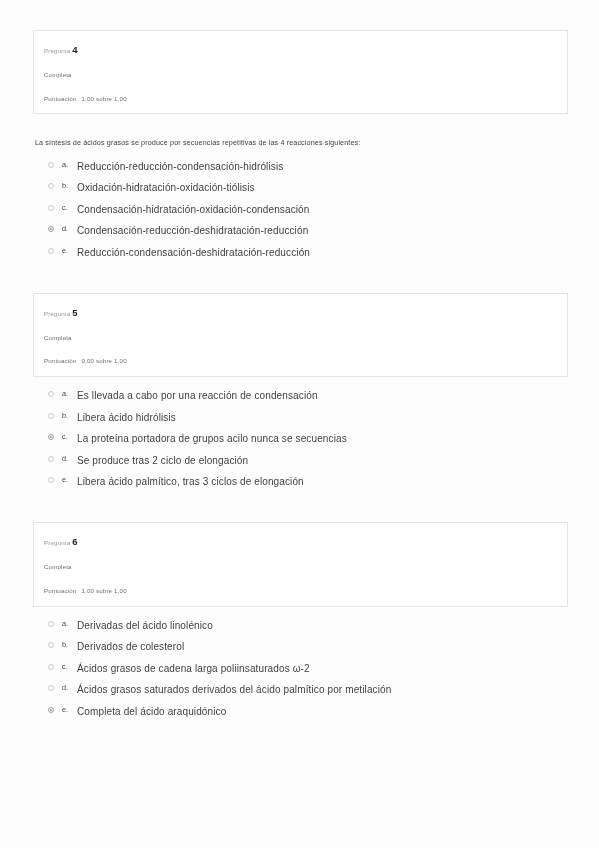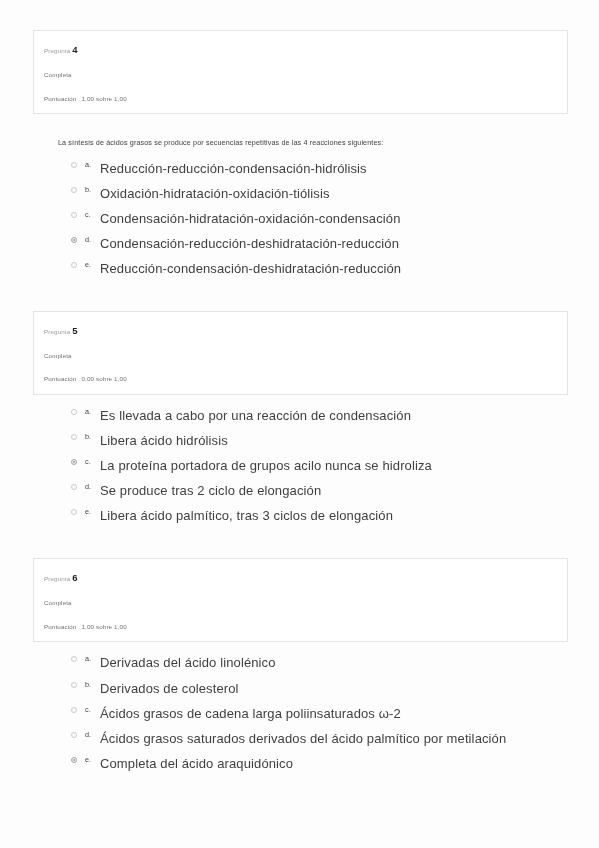--- a/index.html
+++ b/index.html
@@ -68,21 +68,21 @@
   }
   .q-grade-value {
     font-size: 6.2px;
     color: #6f6f6f;
     margin-left: 5px;
     letter-spacing: 0.15px;
   }
 
   
   .q-body {
-    padding-left: 58px;
+    padding-left: 35px;
     padding-right: 40px;
   }
   .q-text {
     font-size: 7.2px;
     color: #3f3f3f;
     letter-spacing: 0.12px;
     margin-top: 24px;
     margin-bottom: 0;
     line-height: 1.3;
   }
@@ -118,21 +118,21 @@
   .ans-letter {
     flex: 0 0 auto;
     width: 15px;
     margin-left: 8px;
     font-size: 7.2px;
     color: #3f3f3f;
     letter-spacing: 0.1px;
   }
   .ans-text {
     flex: 1 1 auto;
-    font-size: 13px;
+    font-size: 10px;
     color: #3f3f3f;
     letter-spacing: 0.12px;
   }
 
   .spacer-after-answers { height: 34px; }
 </style>
 </head>
 <body>
 
 <div class="page">
@@ -213,21 +213,21 @@
 
         <div class="answer">
           <span class="radio"></span>
           <span class="ans-letter">b.</span>
           <span class="ans-text">Libera ácido hidrólisis</span>
         </div>
 
         <div class="answer">
           <span class="radio checked"></span>
           <span class="ans-letter">c.</span>
-          <span class="ans-text">La proteína portadora de grupos acilo nunca se hidroliza</span>
+          <span class="ans-text">La proteína portadora de grupos acilo nunca se secuencias</span>
         </div>
 
         <div class="answer">
           <span class="radio"></span>
           <span class="ans-letter">d.</span>
           <span class="ans-text">Se produce tras 2 ciclo de elongación</span>
         </div>
 
         <div class="answer">
           <span class="radio"></span>

